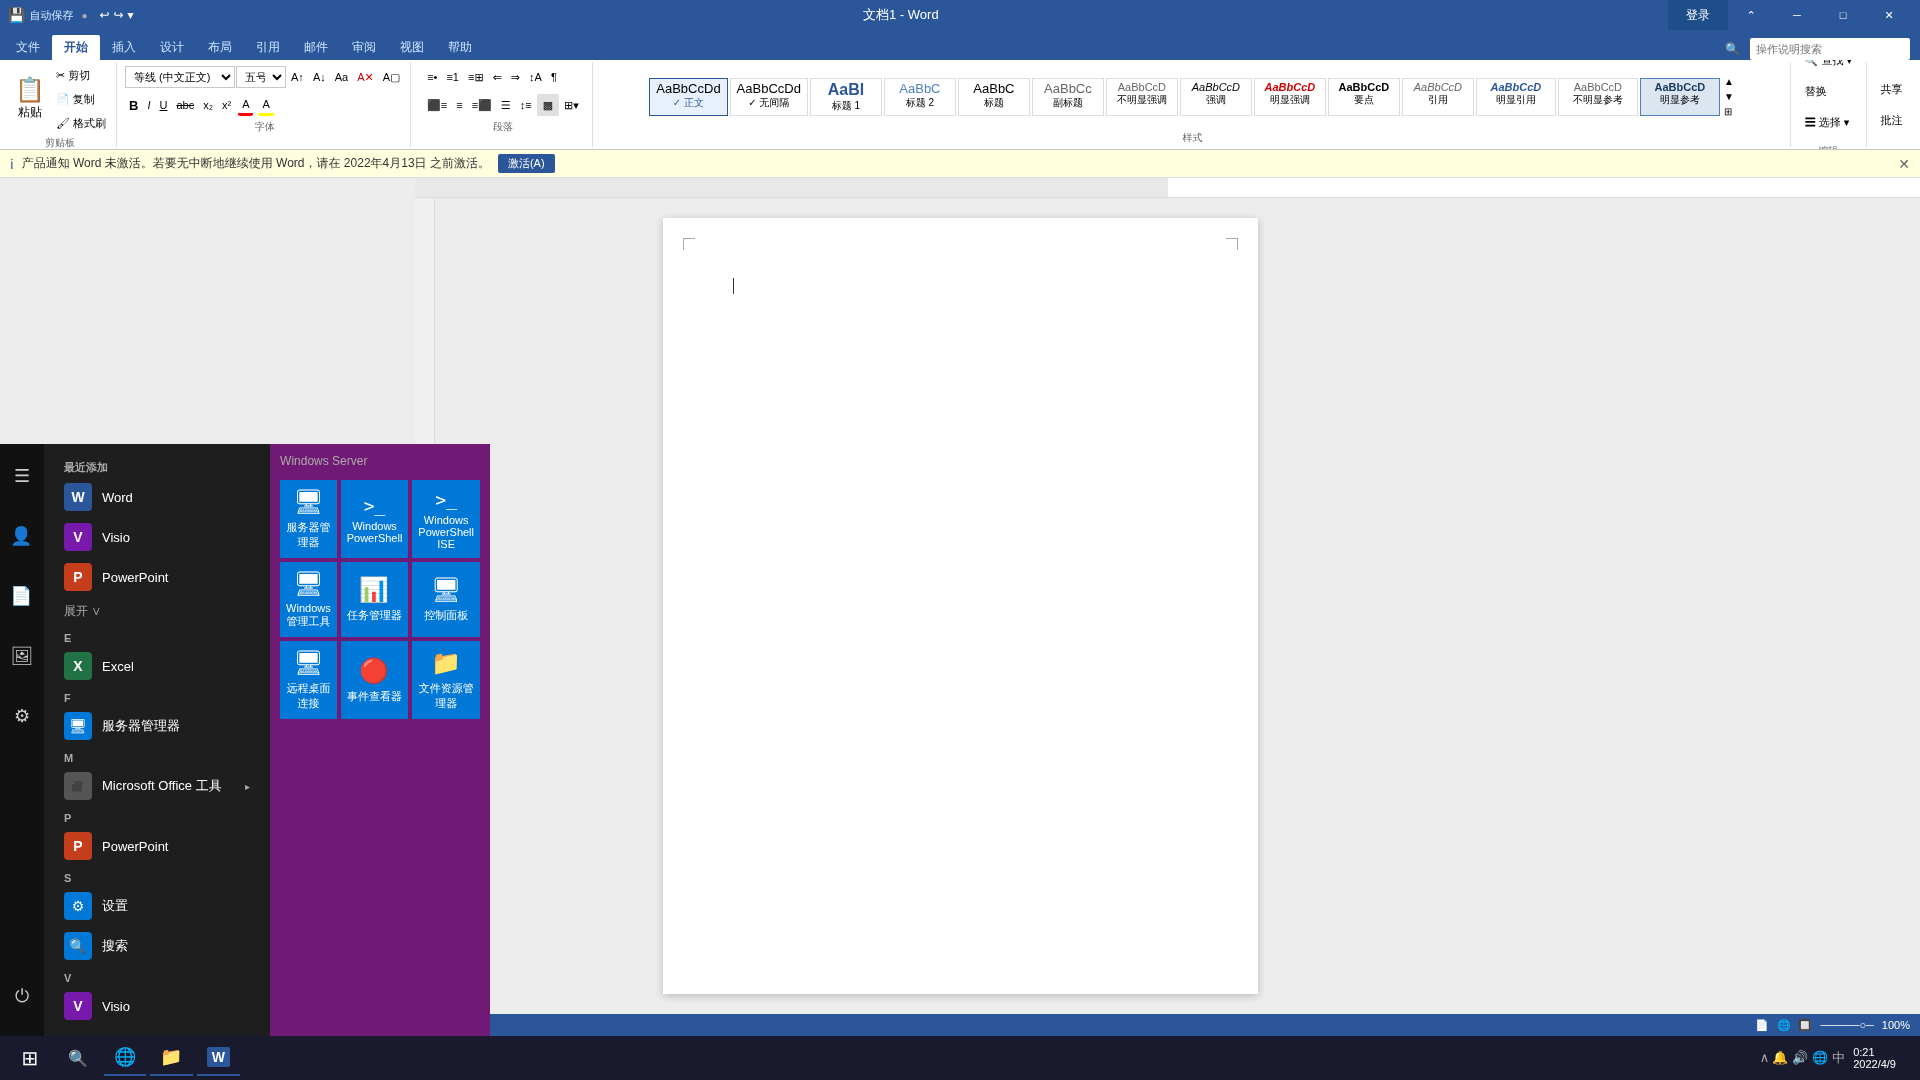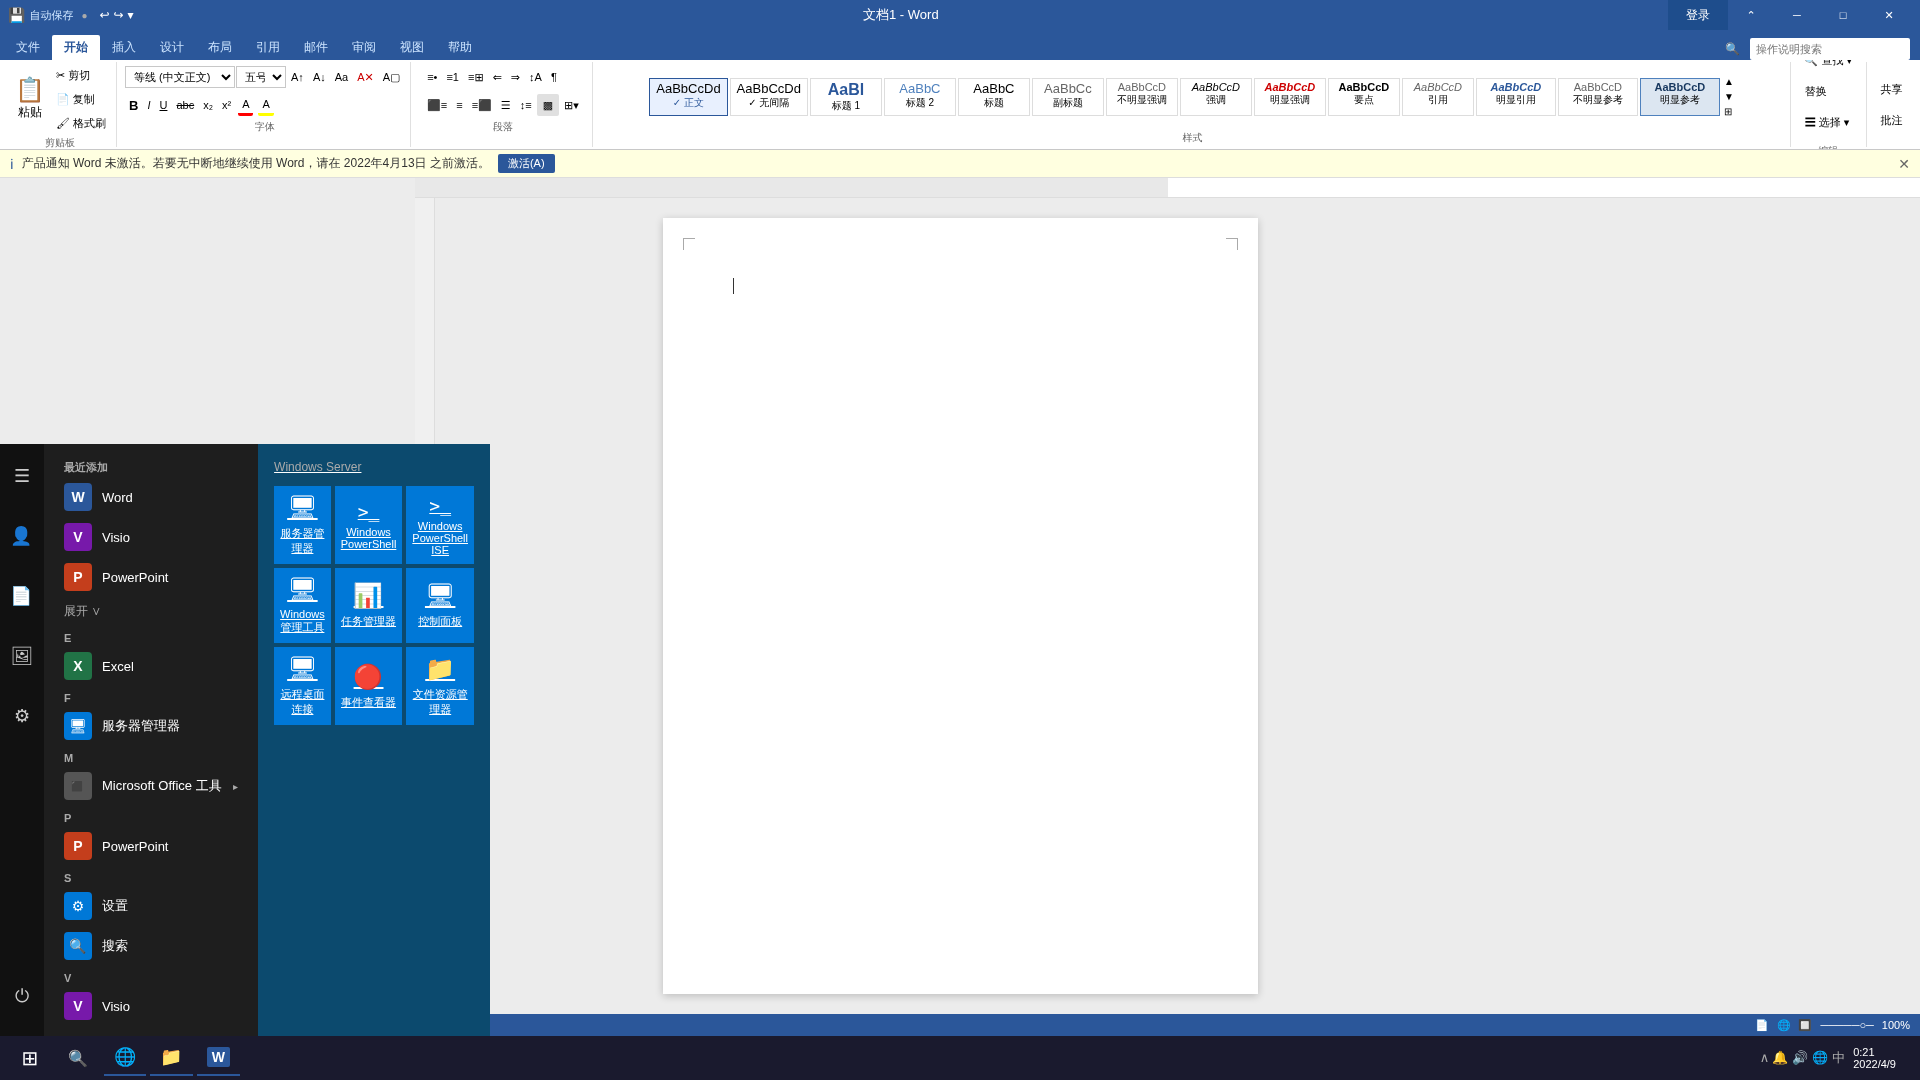--- a/index.html
+++ b/index.html
@@ -196,23 +196,22 @@
       z-index: 100;
     }
     #start-left {
       width: 245px;
       background: #1e1e1e;
       padding: 10px 0;
       overflow-y: auto;
     }
     #start-right {
       flex: 1;
-      background: #0c4a6e;
-      padding: 16px;
-      text-decoration: underline;
+      background: #701a75;
+      padding: 10px;
     }
 
     .start-section-header {
       font-size: 11px;
       color: #aaa;
       padding: 6px 20px 2px;
       font-weight: bold;
     }
     .start-item {
       display: flex;

